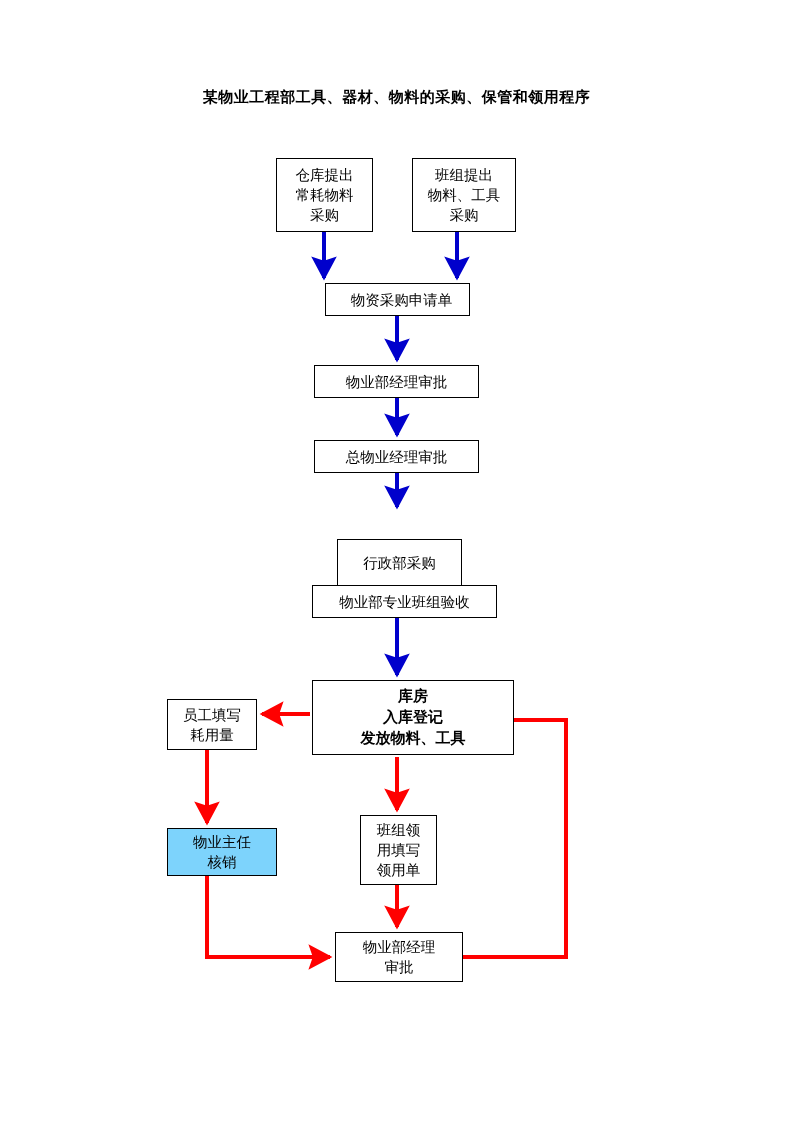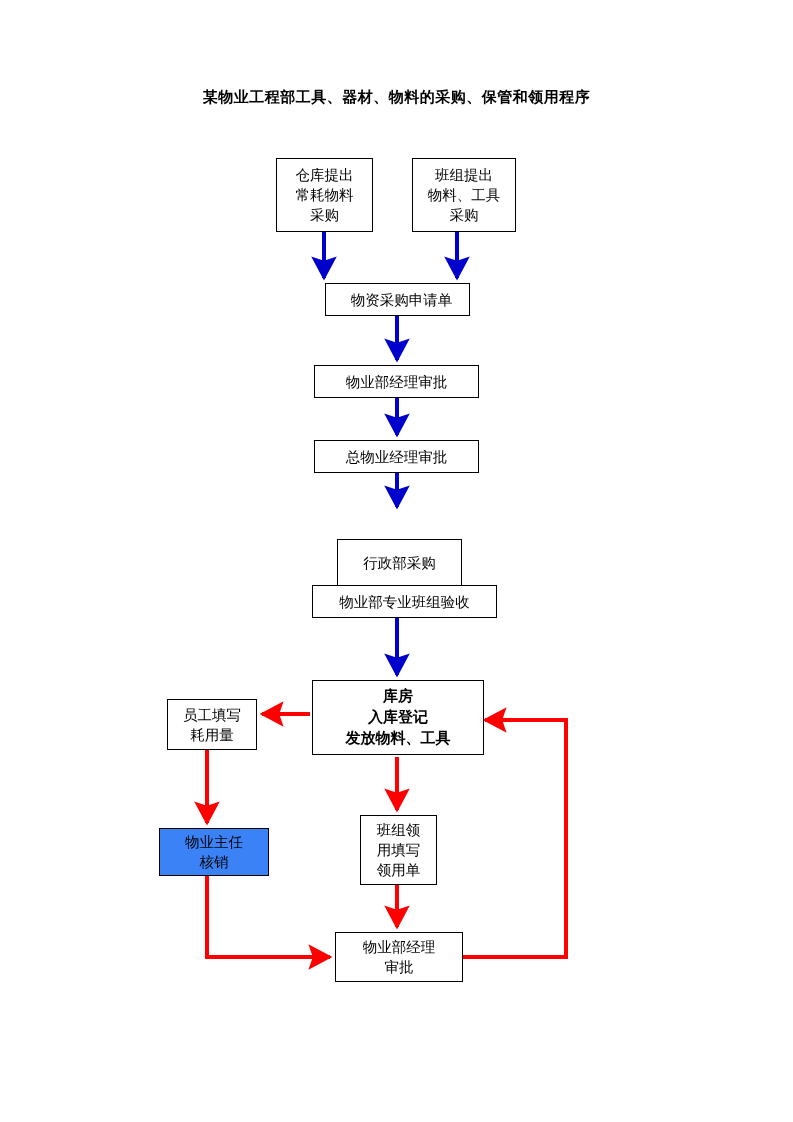--- a/index.html
+++ b/index.html
@@ -116,30 +116,30 @@
       </div>
       <div class="node-box" style="left: 314px; top: 440px; width: 165px; height: 33px; border-color: rgb(0, 0, 0); background: rgb(255, 255, 255); color: rgb(0, 0, 0);">
         <span class="txt">总物业经理审批</span>
       </div>
       <div class="node-box" style="left: 337px; top: 512px; width: 125px; height: 47px; border-color: rgb(0, 0, 0); background: rgb(255, 255, 255); color: rgb(0, 0, 0); margin-top: 27px;">
         <span class="txt">行政部采购</span>
       </div>
       <div class="node-box" style="left: 312px; top: 585px; width: 185px; height: 33px; border-color: rgb(0, 0, 0); background: rgb(255, 255, 255); color: rgb(0, 0, 0);">
         <span class="txt">物业部专业班组验收</span>
       </div>
-      <div class="node-box bold" style="left: 312px; top: 680px; width: 172px; height: 75px; border-color: rgb(0, 0, 0); background: rgb(255, 255, 255); color: rgb(0, 0, 0);">
+      <div class="node-box bold" style="left: 312px; top: 680px; width: 202px; height: 75px; border-color: rgb(0, 0, 0); background: rgb(255, 255, 255); color: rgb(0, 0, 0);">
         <span class="txt">库房
 入库登记
 发放物料、工具</span>
       </div>
       <div class="node-box" style="left: 167px; top: 687px; width: 90px; height: 51px; border-color: rgb(0, 0, 0); background: rgb(255, 255, 255); color: rgb(0, 0, 0); margin-top: 12px;">
         <span class="txt">员工填写
 耗用量</span>
       </div>
-      <div class="node-box" style="left: 159px; top: 828px; width: 110px; height: 48px; border-color: rgb(0, 0, 0); background: #3b82f6; color: rgb(0, 0, 0);">
+      <div class="node-box" style="left: 167px; top: 828px; width: 110px; height: 48px; border-color: rgb(0, 0, 0); background: #7dd3fc; color: rgb(0, 0, 0);">
         <span class="txt">物业主任
 核销</span>
       </div>
       <div class="node-box" style="left: 360px; top: 815px; width: 77px; height: 70px; border-color: rgb(0, 0, 0); background: rgb(255, 255, 255); color: rgb(0, 0, 0);">
         <span class="txt">班组领
 用填写
 领用单</span>
       </div>
       <div class="node-box" style="left: 335px; top: 932px; width: 128px; height: 50px; border-color: rgb(0, 0, 0); background: rgb(255, 255, 255); color: rgb(0, 0, 0);">
         <span class="txt">物业部经理

